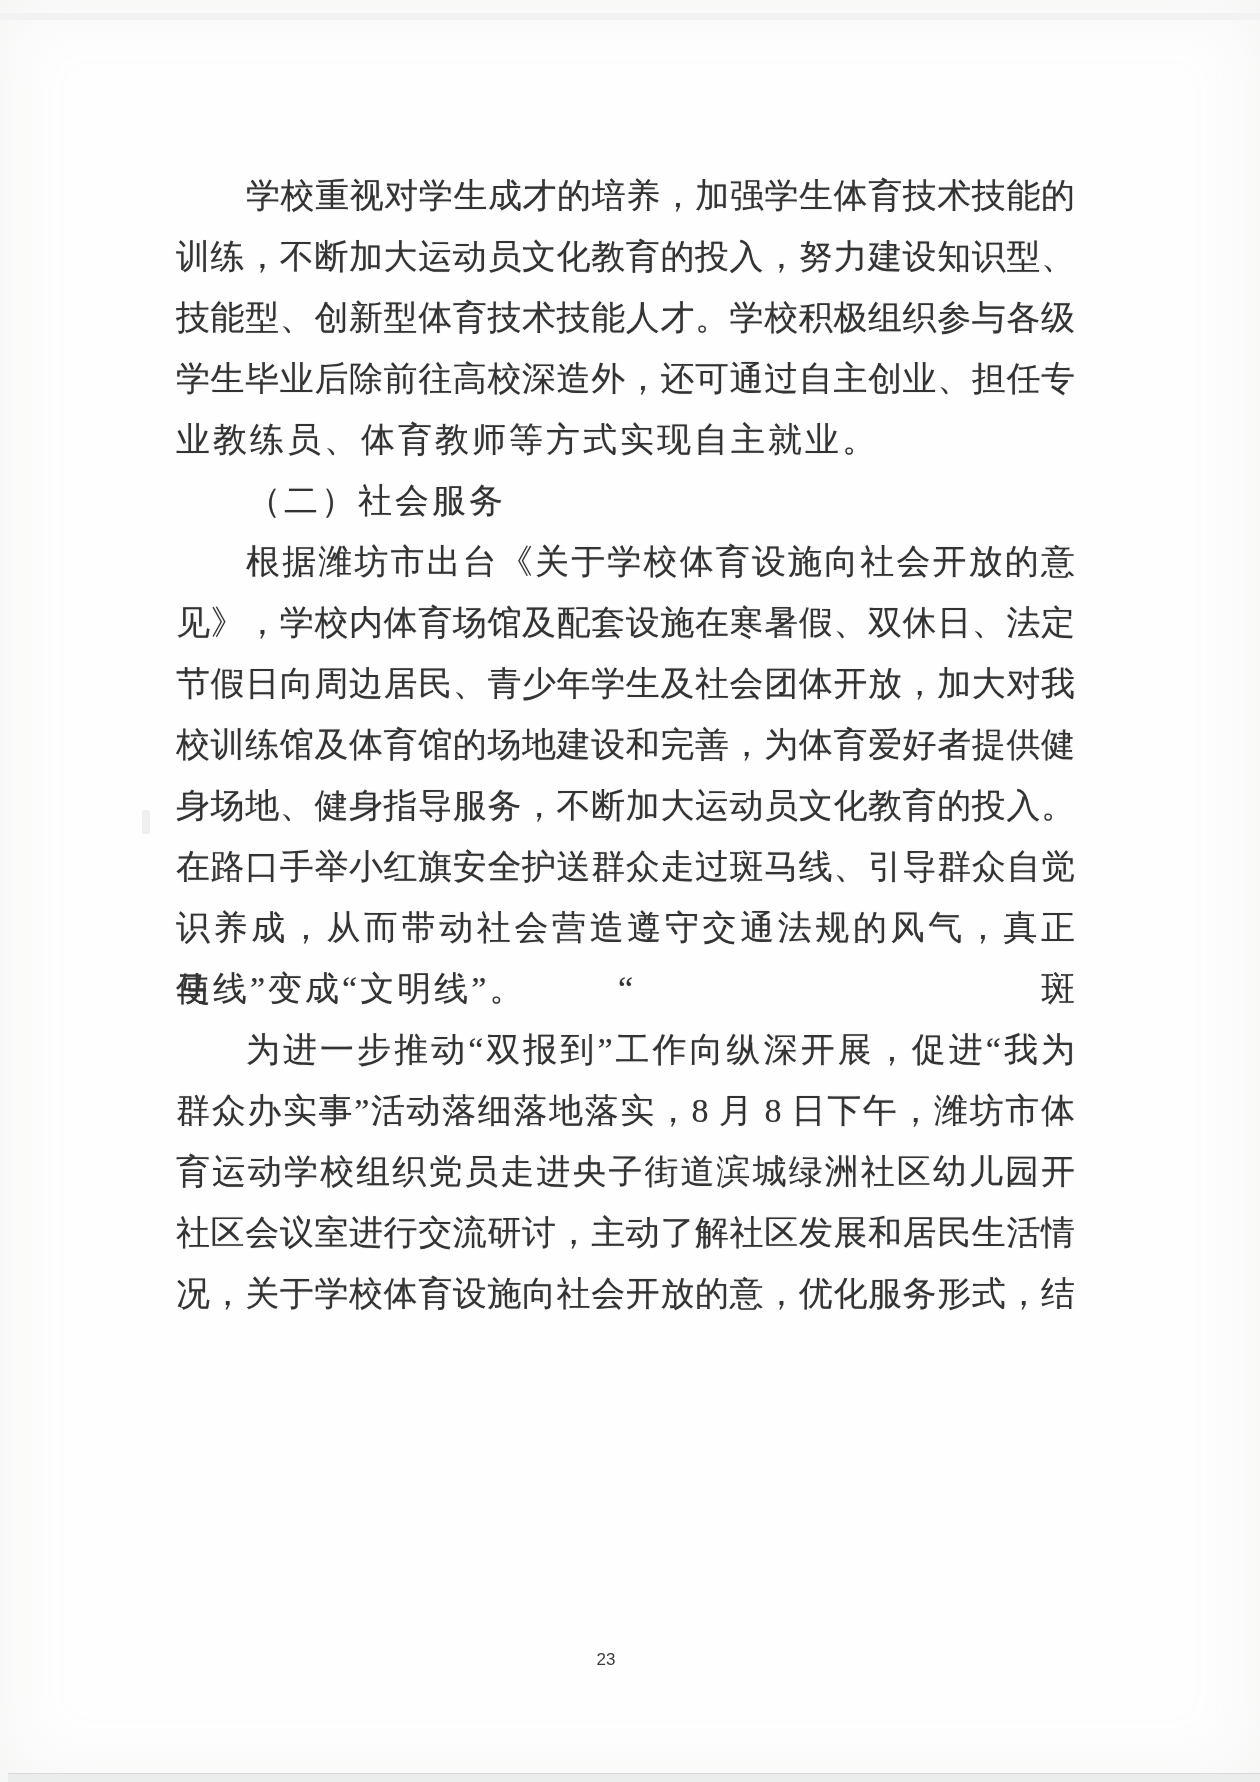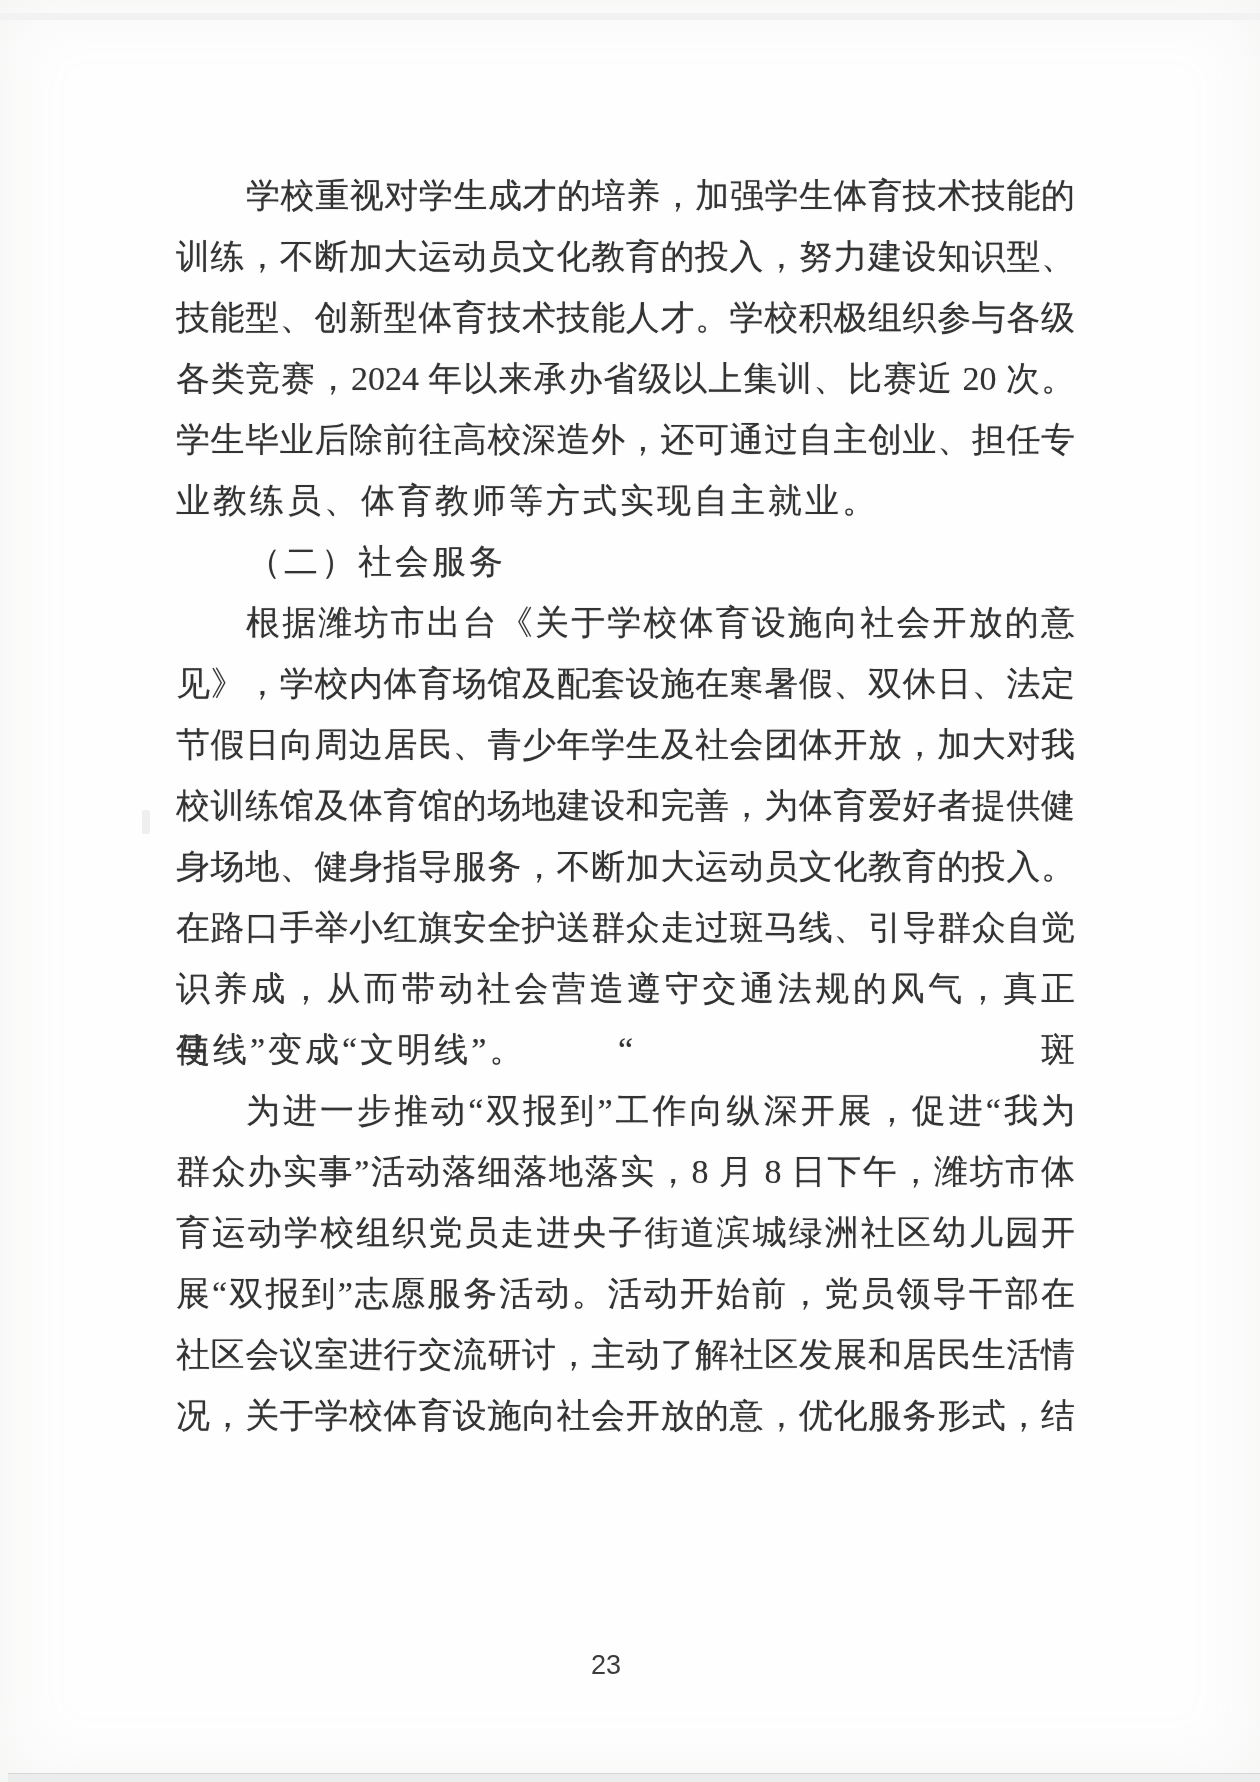--- a/index.html
+++ b/index.html
@@ -42,47 +42,45 @@
     letter-spacing:0;
     text-align:justify;
     text-align-last:justify;
   }
   .line.indent { padding-left:70px; }
   .line.heading { padding-left:71px; letter-spacing:3px; }
   .page-number {
     position:absolute; top:1650px; left:0; width:1212px;
     text-align:center;
     font-family:"Liberation Sans","DejaVu Sans",sans-serif;
-    font-size:27px; color:#3c3c3c;
+    font-size:17px; color:#3c3c3c;
   }
 </style>
 </head>
 <body>
 
 <div class="page">
   <div class="scan-band-top"></div>
   <div class="scan-mark-left"></div>
   <div class="doc">
       <div class="line indent fill">学校重视对学生成才的培养，加强学生体育技术技能的</div>
       <div class="line fill">训练，不断加大运动员文化教育的投入，努力建设知识型、</div>
       <div class="line fill">技能型、创新型体育技术技能人才。学校积极组织参与各级</div>
-      <div class="line fill">各类竞赛，2024 年以来承办省级以上集训、比赛近 20 次。</div>
       <div class="line fill">学生毕业后除前往高校深造外，还可通过自主创业、担任专</div>
       <div class="line">业教练员、体育教师等方式实现自主就业。</div>
       <div class="line heading">（二）社会服务</div>
       <div class="line indent fill">根据潍坊市出台《关于学校体育设施向社会开放的意</div>
       <div class="line fill">见》，学校内体育场馆及配套设施在寒暑假、双休日、法定</div>
       <div class="line fill">节假日向周边居民、青少年学生及社会团体开放，加大对我</div>
       <div class="line fill">校训练馆及体育馆的场地建设和完善，为体育爱好者提供健</div>
       <div class="line fill">身场地、健身指导服务，不断加大运动员文化教育的投入。</div>
       <div class="line fill">在路口手举小红旗安全护送群众走过斑马线、引导群众自觉</div>
       <div class="line fill">识养成，从而带动社会营造遵守交通法规的风气，真正使“斑</div>
       <div class="line">马线”变成“文明线”。</div>
       <div class="line indent fill">为进一步推动“双报到”工作向纵深开展，促进“我为</div>
       <div class="line fill">群众办实事”活动落细落地落实，8 月 8 日下午，潍坊市体</div>
       <div class="line fill">育运动学校组织党员走进央子街道滨城绿洲社区幼儿园开</div>
-      <div class="line fill">展“双报到”志愿服务活动。活动开始前，党员领导干部在</div>
       <div class="line fill">社区会议室进行交流研讨，主动了解社区发展和居民生活情</div>
       <div class="line fill">况，关于学校体育设施向社会开放的意，优化服务形式，结</div>
     </div>
   <div class="page-number">23</div>
   <div class="scan-band-bottom"></div>
 </div>
 
 </body></html>

